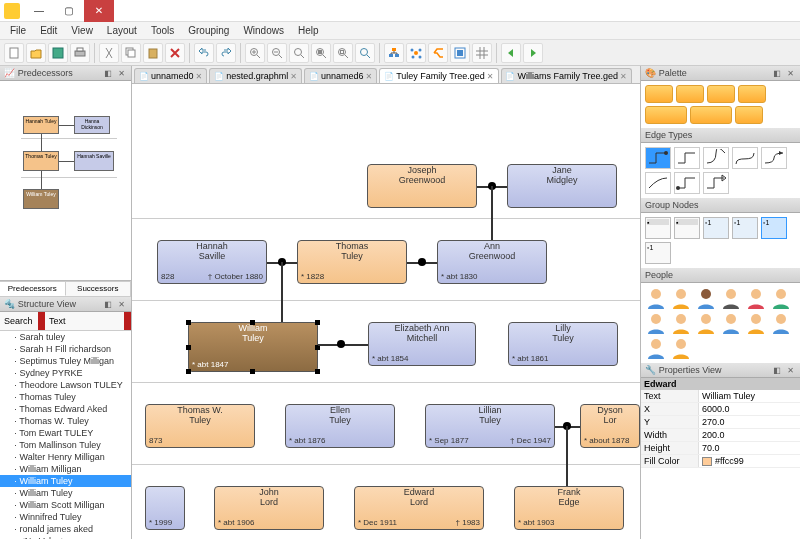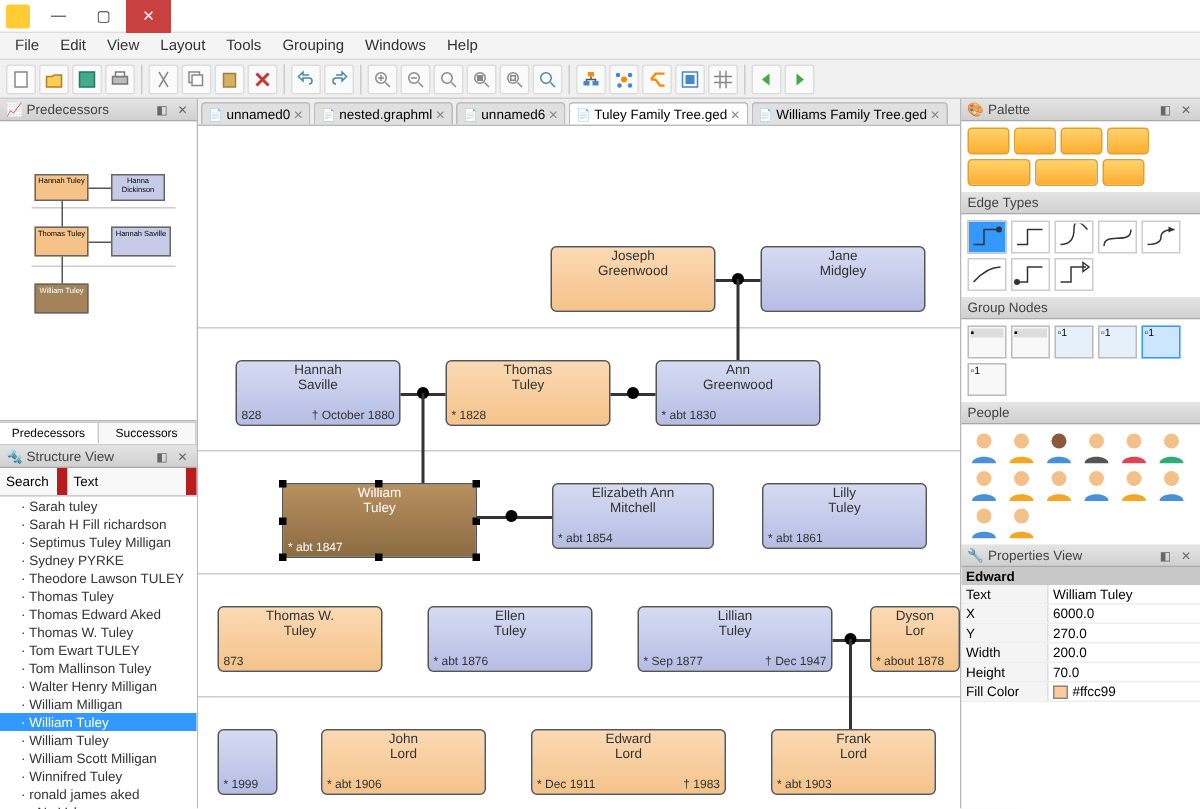--- a/index.html
+++ b/index.html
@@ -412,21 +412,21 @@
           <div class="sub" style="left:3px;bottom:2px;">* abt 1906</div>
         </div>
       <div class="node female" style="left:222px;top:402px;width:130px;height:44px;">
           <div style="white-space:pre-line;">Edward
 Lord</div>
           <div class="sub" style="left:3px;bottom:2px;">* Dec 1911</div>
           <div class="sub" style="right:3px;bottom:2px;">† 1983</div>
         </div>
       <div class="node female" style="left:382px;top:402px;width:110px;height:44px;">
           <div style="white-space:pre-line;">Frank
-Lord</div>
+Edge</div>
           <div class="sub" style="left:3px;bottom:2px;">* abt 1903</div>
         </div>
     </div>
   </div>
 
   <div class="right">
     <div class="panehdr">
         <span>🎨 <span>Palette</span></span>
         <span><span class="pbtn">◧</span> <span class="pbtn">✕</span></span>
       </div>

